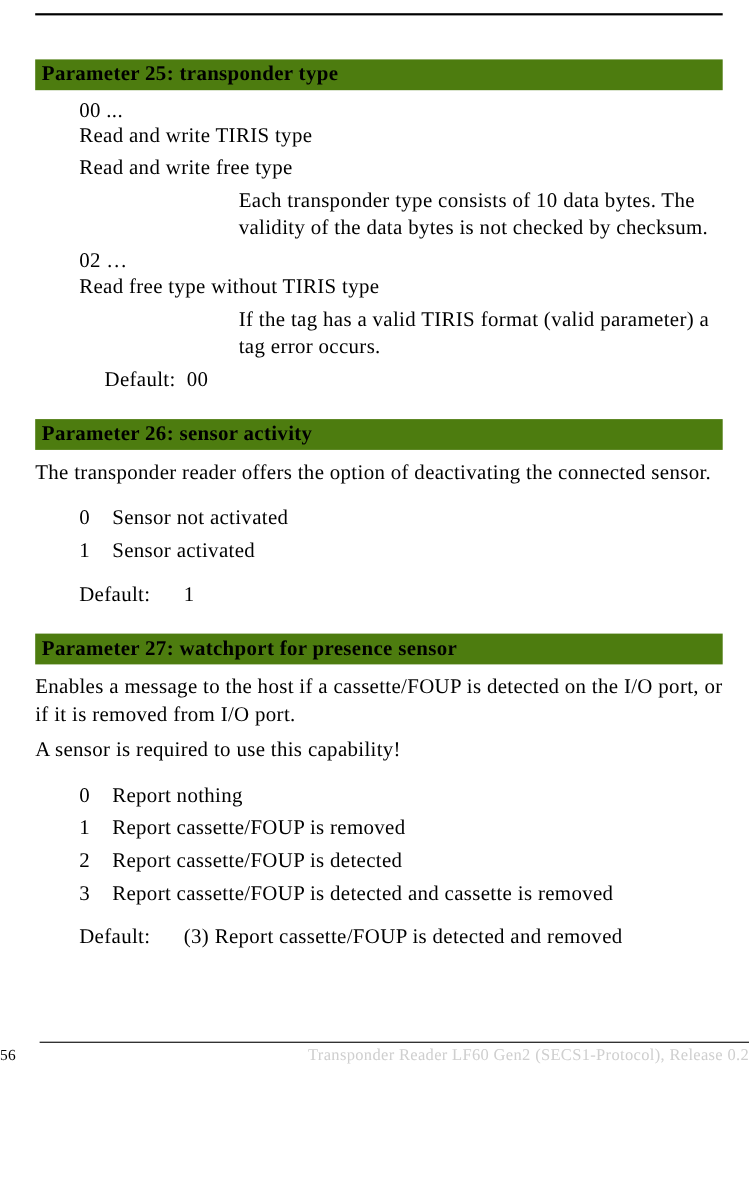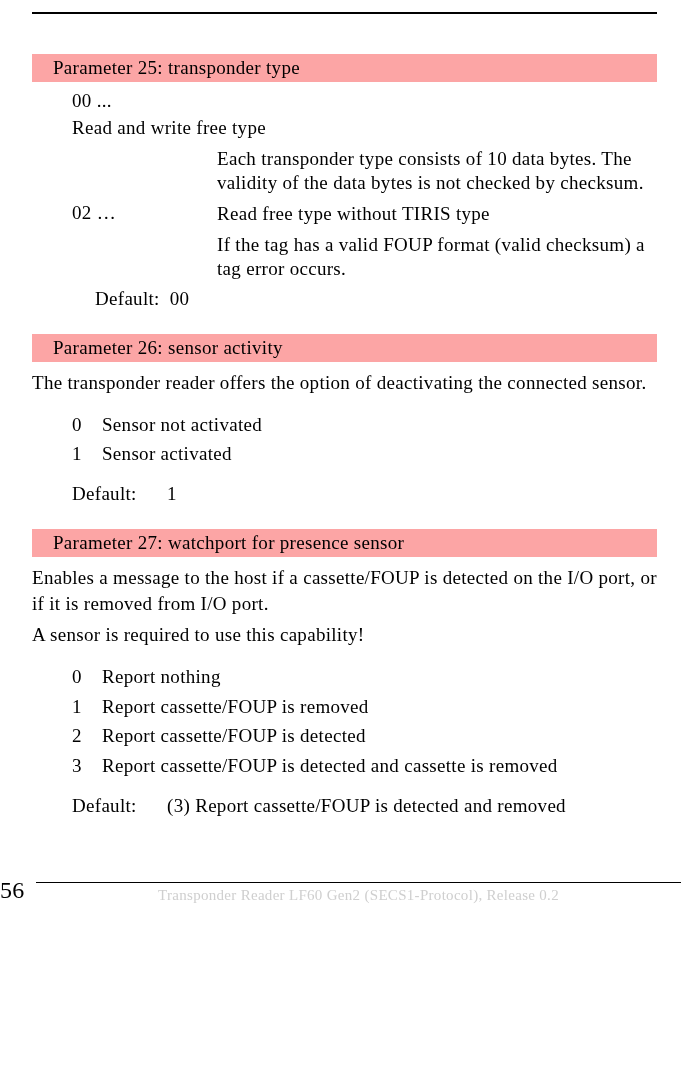--- a/index.html
+++ b/index.html
@@ -14,37 +14,38 @@
   }
   .page {
     padding: 0 24px 0 32px;
     box-sizing: border-box;
   }
   .top-rule {
     border-top: 2px solid #000;
     margin: 12px 0 40px 0;
   }
   .param-header {
-    background: #fca5a5;
-    font-weight: normal;
-    padding: 3px 21px;
+    background: #4d7c0f;
+    font-weight: bold;
+    padding: 3px 6px;
     margin: 24px 0 8px 0;
     font-size: 19px;
   }
   .body-text {
     margin: 4px 0 16px 0;
     line-height: 1.35;
   }
   .definition-block {
     margin-left: 40px;
   }
   .def-row {
     display: flex;
     align-items: flex-start;
     margin: 4px 0;
+    flex-direction: column;
   }
   .def-code {
     width: 145px;
     flex: 0 0 auto;
   }
   .def-desc {
     flex: 1 1 auto;
     line-height: 1.3;
   }
   .def-sub {
@@ -82,28 +83,29 @@
     width: 90px;
   }
   .footer {
     display: flex;
     align-items: flex-end;
     margin-top: 60px;
     padding: 0 0 4px 0;
     position: relative;
   }
   .page-number {
-    font-size: 24px;
+    font-size: 14px;
     width: 32px;
     flex: 0 0 auto;
   }
   .footer-line-wrap {
     flex: 1 1 auto;
     margin-left: 4px;
-    text-align: center;
+    text-align: right;
+    margin-top: 24px;
   }
   .footer-rule {
     border-top: 1px solid #000;
     margin: 0;
   }
   .footer-text {
     font-size: 15px;
     color: #cfcfcf;
     margin-top: 4px;
     white-space: nowrap;
@@ -115,32 +117,33 @@
 
 <div class="page">
 
   <div class="top-rule"></div>
 
   <div class="param-header">Parameter 25: transponder type</div>
 
   <div class="definition-block">
     <div class="def-row">
       <div class="def-code">00 ...</div>
+      <div class="def-desc">Read and write TIRIS type</div>
     </div>
 
     <div class="def-row">
       <div class="def-desc">Read and write free type</div>
     </div>
     <div class="def-sub">Each transponder type consists of 10 data bytes. The validity of the data bytes is not checked by checksum.</div>
 
     <div class="def-row">
       <div class="def-code">02 …</div>
       <div class="def-desc">Read free type without TIRIS type</div>
     </div>
-    <div class="def-sub">If the tag has a valid FOUP format (valid checksum) a tag error occurs.</div>
+    <div class="def-sub">If the tag has a valid TIRIS format (valid parameter) a tag error occurs.</div>
 
     <div class="def-row default-line">
       <div class="def-code">
         <span>Default:</span>&nbsp;&nbsp;<span>00</span>
       </div>
     </div>
   </div>
 
   <div class="param-header">Parameter 26: sensor activity</div>
   <div class="body-text">The transponder reader offers the option of deactivating the connected sensor.</div>

